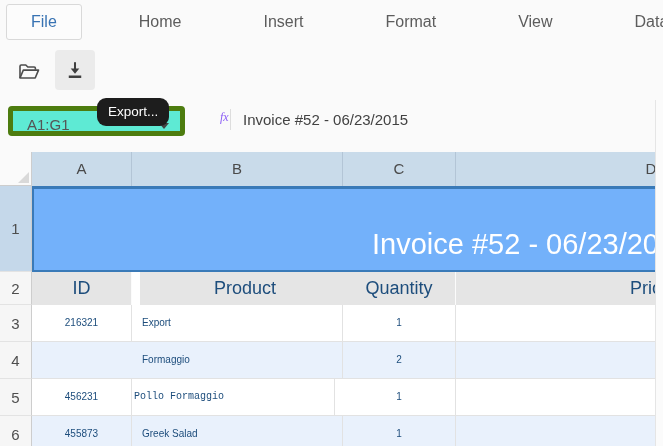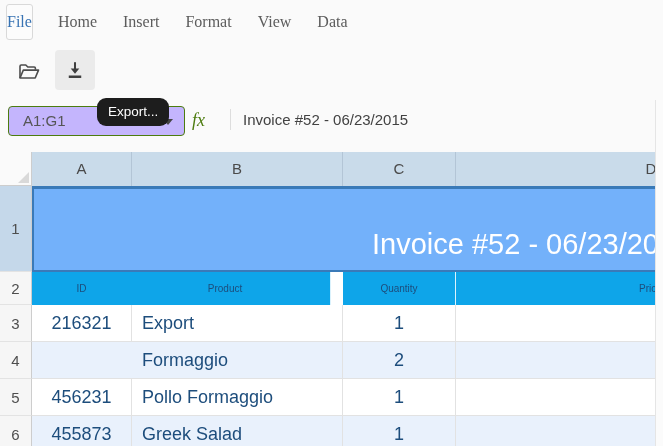--- a/index.html
+++ b/index.html
@@ -2,57 +2,57 @@
 <html><head>
 <meta charset="utf-8">
 <style>
   * { margin:0; padding:0; box-sizing:border-box; }
   html,body { width:663px; height:446px; }
   body { font-family:"Liberation Sans","DejaVu Sans",sans-serif; background:#fafafa; overflow:hidden; }
   .app { position:relative; width:663px; height:446px; background:#fafafa; overflow:hidden; }
 
   
   .menubar { position:absolute; left:0; top:0; width:663px; height:44px; display:flex; align-items:center; padding-left:6px; }
-  .menu-item { font-size:16px; color:#5c5c5c; padding:8px 0; margin-right:24px; border:1px solid transparent; border-radius:3px; cursor:default;font-family:Liberation Serif, serif; }
+  .menu-item { font-size:16px; color:#5c5c5c; padding:8px 24px; margin-right:32px; border:1px solid transparent; border-radius:3px; cursor:default; }
   .menu-item.active { color:#3873b3; border-color:#d9d9d9; background:#fcfcfc; }
 
   
   .tb-btn { position:absolute; border:none; background:transparent; display:flex; align-items:center; justify-content:center; border-radius:4px; }
   .tb-open { left:12px; top:56px; width:34px; height:32px; }
   .tb-export { left:55px; top:50px; width:40px; height:40px; background:#ebebeb; }
 
   
   .tooltip { position:absolute; left:97px; top:98px; height:28px; line-height:28px; padding:0 11px; background:#1d1d1d; color:#ffffff; font-size:13.5px; border-radius:9px; z-index:30; }
 
   
-  .namebox { position:absolute; left:8px; top:106px; width:177px; height:30px; background:#c4b5fd; border:1px solid #4d7c0f; border-radius:4px; z-index:10; }
+  .namebox { position:absolute; left:8px; top:106px; width:177px; height:30px; background:#5eead4; border:5px solid #4d7c0f; border-radius:4px; z-index:10; }
   .namebox .nb-text { position:absolute; left:14px; top:0; line-height:28px; font-size:15px; color:#555555; }
   .nb-arrow { position:absolute; right:11px; top:12px; width:0; height:0; border-left:5px solid transparent; border-right:5px solid transparent; border-top:6px solid #444444; }
-  .fx { position:absolute; left:192px; top:110px; font-family:"Liberation Serif","DejaVu Serif",serif; font-style:italic; font-size:18px; color:#4d7c0f; }
+  .fx { position:absolute; left:220px; top:110px; font-family:"Liberation Serif","DejaVu Serif",serif; font-style:italic; font-size:12px; color:#8b5cf6; }
   .fx-sep { position:absolute; left:230px; top:109px; width:1px; height:21px; background:#dddddd; }
   .formula-input { position:absolute; left:243px; top:111px; width:405px; height:22px; font-size:15px; color:#424242; white-space:nowrap; overflow:hidden; }
 
   .right-gutter { position:absolute; left:655px; top:100px; width:8px; height:346px; background:#fbfbfb; border-left:1px solid #e5e5e5; }
 
   
   .grid { position:absolute; left:0; top:152px; width:655px; height:294px; background:#ffffff; overflow:hidden; }
   .corner { position:absolute; left:0; top:0; width:32px; height:34px; background:#fafafa; border-right:1px solid #cdcdcd; border-bottom:1px solid #cdcdcd; }
   .corner-tri { position:absolute; right:2px; bottom:2px; width:0; height:0; border-left:11px solid transparent; border-bottom:11px solid #d9d9d9; }
   .colhdr { position:absolute; top:0; height:34px; line-height:34px; text-align:center; background:#c9dbea; color:#4a4a4a; font-size:15px; border-right:1px solid #b3c5d6; }
   .rowhdr { position:absolute; left:0; width:32px; text-align:center; background:#f6f6f6; color:#4e4e4e; font-size:15px; border-right:1px solid #cdcdcd; border-bottom:1px solid #e3e3e3; }
   .rowhdr.sel { background:#c5d8ea; }
 
   .merged { position:absolute; left:32px; top:34px; width:1100px; height:86px; background:#73b1fa; border:2px solid #3a7ab8; border-top-width:3px; }
   .merged .title { position:absolute; left:338px; bottom:9px; color:#ffffff; font-size:29px; white-space:nowrap; }
 
-  .h2cell { position:absolute; top:120px; height:33px; line-height:33px; background:#0ea5e9; color:#1d4d7c; font-size:10px; text-align:center; border-right:1px solid rgba(255,255,255,0.85); }
+  .h2cell { position:absolute; top:120px; height:33px; line-height:33px; background:#e5e5e5; color:#1d4d7c; font-size:18px; text-align:center; border-right:1px solid rgba(255,255,255,0.85); }
 
   .drow { position:absolute; left:32px; width:814px; height:37px; border-bottom:1px solid #e2e2e2; background:#ffffff; }
   .drow.band { background:#e9f1fc; }
-  .dc { position:absolute; top:0; height:36px; line-height:36px; font-size:18px; color:#1d4d7c; border-right:1px solid #e2e2e2; }
+  .dc { position:absolute; top:0; height:36px; line-height:36px; font-size:10px; color:#1d4d7c; border-right:1px solid #e2e2e2; }
   .dc.center { text-align:center; }
   .dc.left { padding-left:10px; }
 </style>
 </head>
 <body>
 
 <div class="app">
 
   <div class="menubar">
     <div class="menu-item active">File</div>
@@ -107,40 +107,40 @@
     <div class="rowhdr" style="top:153px;height:37px;line-height:37px;">3</div>
     <div class="rowhdr" style="top:190px;height:37px;line-height:37px;">4</div>
     <div class="rowhdr" style="top:227px;height:37px;line-height:37px;">5</div>
     <div class="rowhdr" style="top:264px;height:37px;line-height:37px;">6</div>
 
     <div class="merged">
       <span class="title">Invoice #52 - 06/23/2015</span>
     </div>
 
     <div class="h2cell" style="left:32px;width:100px;">ID</div>
-    <div class="h2cell" style="left:120px;width:211px;">Product</div>
+    <div class="h2cell" style="left:140px;width:211px;">Product</div>
     <div class="h2cell" style="left:343px;width:113px;">Quantity</div>
     <div class="h2cell" style="left:456px;width:390px;">Price</div>
 
     <div class="drow" style="top:153px;">
       <div class="dc center" style="left:0;width:100px;">216321</div>
       <div class="dc left" style="left:100px;width:211px;">Export</div>
       <div class="dc center" style="left:311px;width:113px;">1</div>
       <div class="dc" style="left:424px;width:390px;"></div>
     </div>
 
     <div class="drow band" style="top:190px;">
       <div class="dc left" style="left:100px;width:211px;">Formaggio</div>
       <div class="dc center" style="left:311px;width:113px;">2</div>
       <div class="dc" style="left:424px;width:390px;"></div>
     </div>
 
     <div class="drow" style="top:227px;">
       <div class="dc center" style="left:0;width:100px;">456231</div>
-      <div class="dc left" style="left:100px;width:211px;">Pollo Formaggio</div>
+      <div class="dc left" style="left:92px;width:211px;font-family:Liberation Mono, monospace;">Pollo Formaggio</div>
       <div class="dc center" style="left:311px;width:113px;">1</div>
       <div class="dc" style="left:424px;width:390px;"></div>
     </div>
 
     <div class="drow band" style="top:264px;">
       <div class="dc center" style="left:0;width:100px;">455873</div>
       <div class="dc left" style="left:100px;width:211px;">Greek Salad</div>
       <div class="dc center" style="left:311px;width:113px;">1</div>
       <div class="dc" style="left:424px;width:390px;"></div>
     </div>

